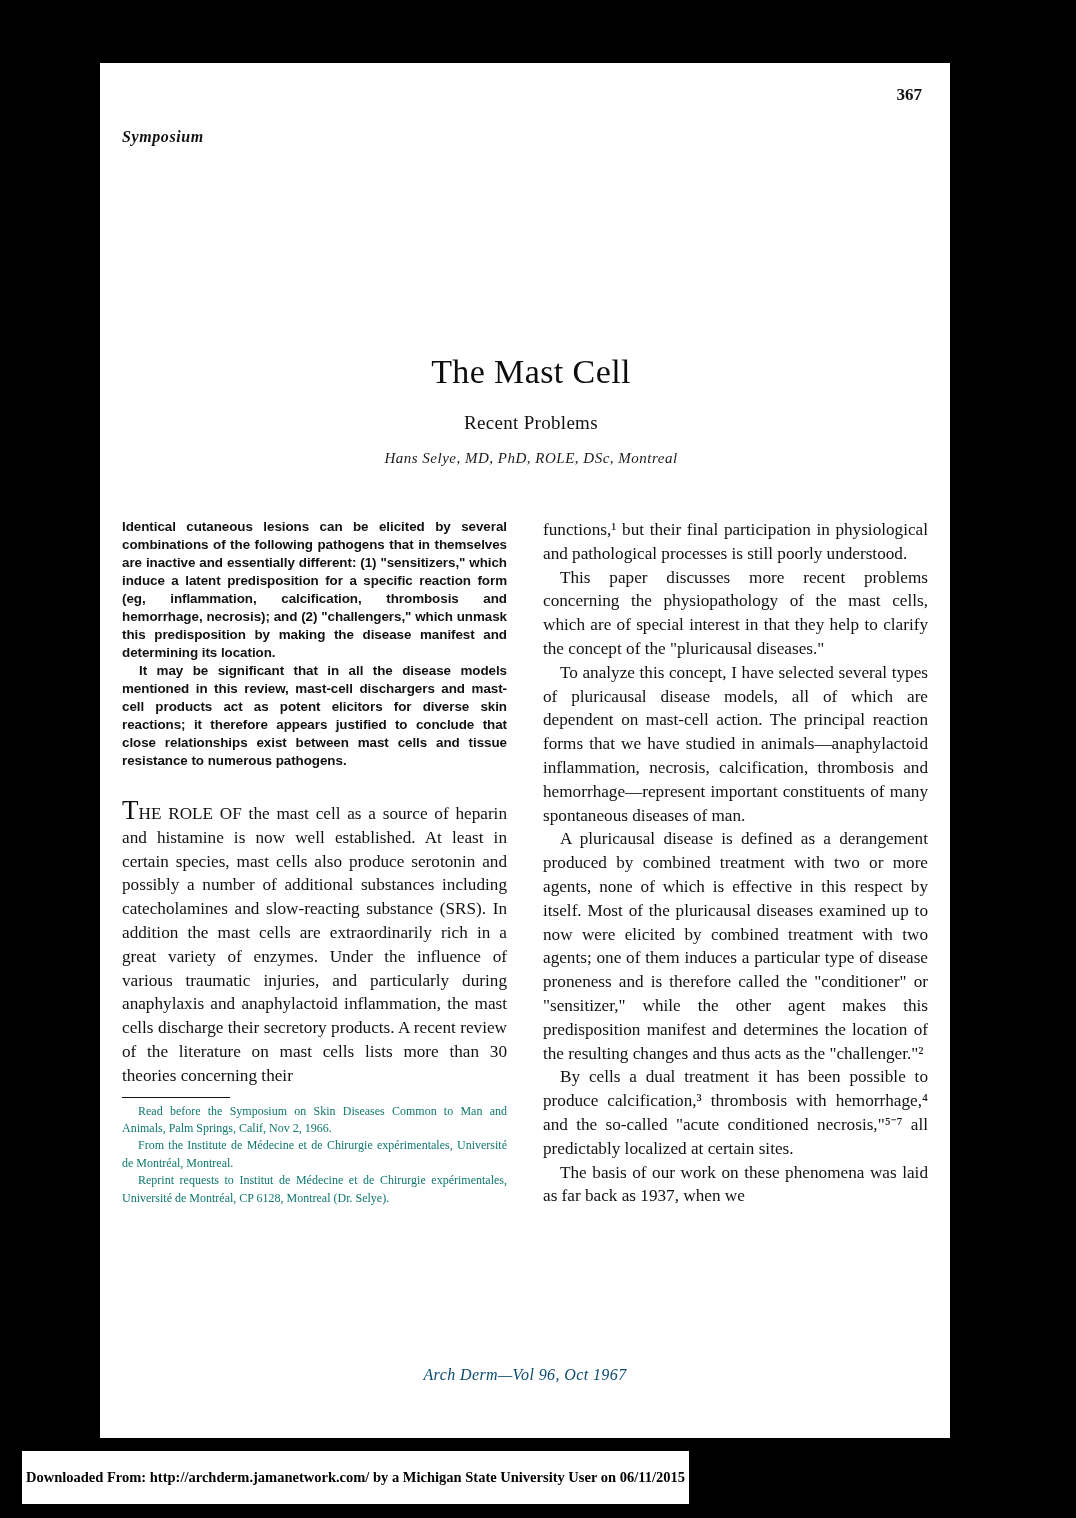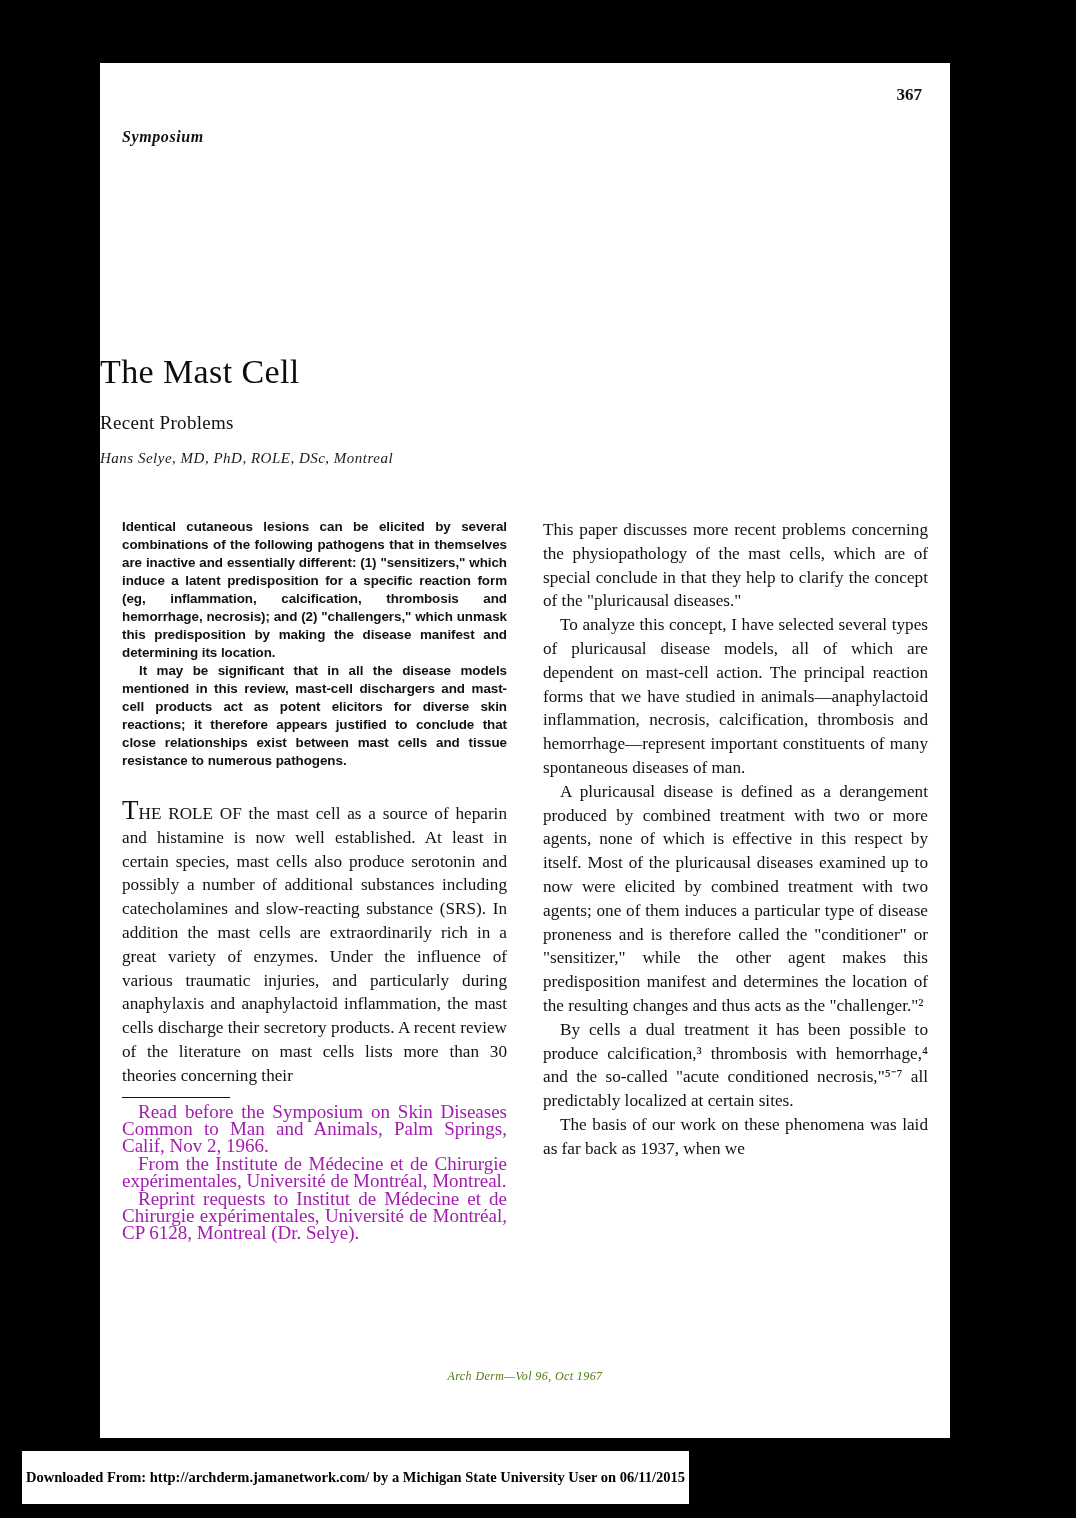--- a/index.html
+++ b/index.html
@@ -40,20 +40,22 @@
     font-weight: bold;
     font-size: 16px;
     letter-spacing: 0.6px;
     color: #111;
   }
   .title-block {
     position: absolute;
     left: 0;
     right: 0;
     top: 290px;
+    text-align: center;
+    padding-left: 12px;
   }
   .article-title {
     font-family: "Liberation Serif", serif;
     font-size: 34px;
     font-weight: normal;
     letter-spacing: 0.4px;
     color: #0d0d0d;
     margin: 0;
   }
   .article-subtitle {
@@ -117,38 +119,38 @@
   }
 
   .footnote-rule {
     width: 108px;
     height: 1px;
     background: #111;
     margin: 9px 0 5px 0;
   }
   .footnotes {
     font-family: "Liberation Serif", serif;
-    font-size: 19px;
+    font-size: 12px;
     line-height: 17.4px;
-    color: #a21caf;
+    color: #0f766e;
     text-align: justify;
   }
   .footnotes p { margin: 0; text-indent: 16px; }
 
   .journal-footer {
     position: absolute;
     left: 0;
     right: 0;
     bottom: 54px;
     text-align: center;
     font-family: "Liberation Serif", serif;
     font-style: italic;
-    font-size: 12px;
+    font-size: 16px;
     letter-spacing: 0.4px;
-    color: #4d7c0f;
+    color: #0c4a6e;
   }
 
   .download-bar {
     position: absolute;
     left: 22px;
     bottom: 14px;
     background: #ffffff;
     color: #000000;
     font-family: "Liberation Serif", serif;
     font-weight: bold;
@@ -186,21 +188,22 @@
       <div class="footnote-rule"></div>
       <div class="footnotes">
         <p>Read before the Symposium on Skin Diseases Common to Man and Animals, Palm Springs, Calif, Nov 2, 1966.</p>
         <p>From the Institute de Médecine et de Chirurgie expérimentales, Université de Montréal, Montreal.</p>
         <p>Reprint requests to Institut de Médecine et de Chirurgie expérimentales, Université de Montréal, CP 6128, Montreal (Dr. Selye).</p>
       </div>
     </div>
 
     <div class="col col-right">
       <div class="body-text">
-        <p>This paper discusses more recent problems concerning the physiopathology of the mast cells, which are of special conclude in that they help to clarify the concept of the "pluricausal diseases."</p>
+        <p>functions,¹ but their final participation in physiological and pathological processes is still poorly understood.</p>
+        <p>This paper discusses more recent problems concerning the physiopathology of the mast cells, which are of special interest in that they help to clarify the concept of the "pluricausal diseases."</p>
         <p>To analyze this concept, I have selected several types of pluricausal disease models, all of which are dependent on mast-cell action. The principal reaction forms that we have studied in animals—anaphylactoid inflammation, necrosis, calcification, thrombosis and hemorrhage—represent important constituents of many spontaneous diseases of man.</p>
         <p>A pluricausal disease is defined as a derangement produced by combined treatment with two or more agents, none of which is effective in this respect by itself. Most of the pluricausal diseases examined up to now were elicited by combined treatment with two agents; one of them induces a particular type of disease proneness and is therefore called the "conditioner" or "sensitizer," while the other agent makes this predisposition manifest and determines the location of the resulting changes and thus acts as the "challenger."²</p>
         <p>By cells a dual treatment it has been possible to produce calcification,³ thrombosis with hemorrhage,⁴ and the so-called "acute conditioned necrosis,"⁵⁻⁷ all predictably localized at certain sites.</p>
         <p>The basis of our work on these phenomena was laid as far back as 1937, when we</p>
       </div>
     </div>
 
   </div>
 
   <div class="journal-footer">Arch Derm—Vol 96, Oct 1967</div>

